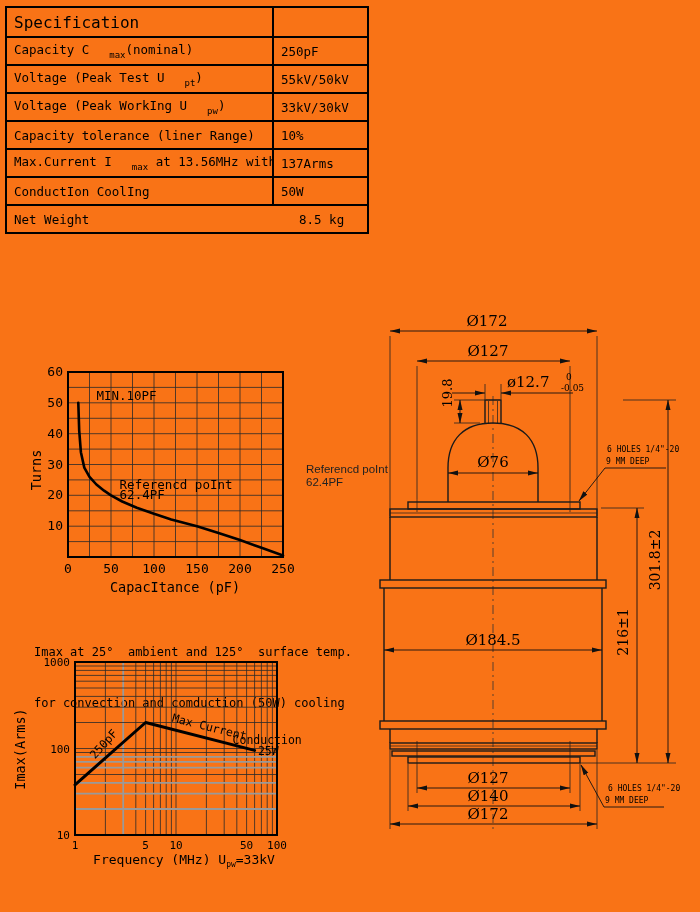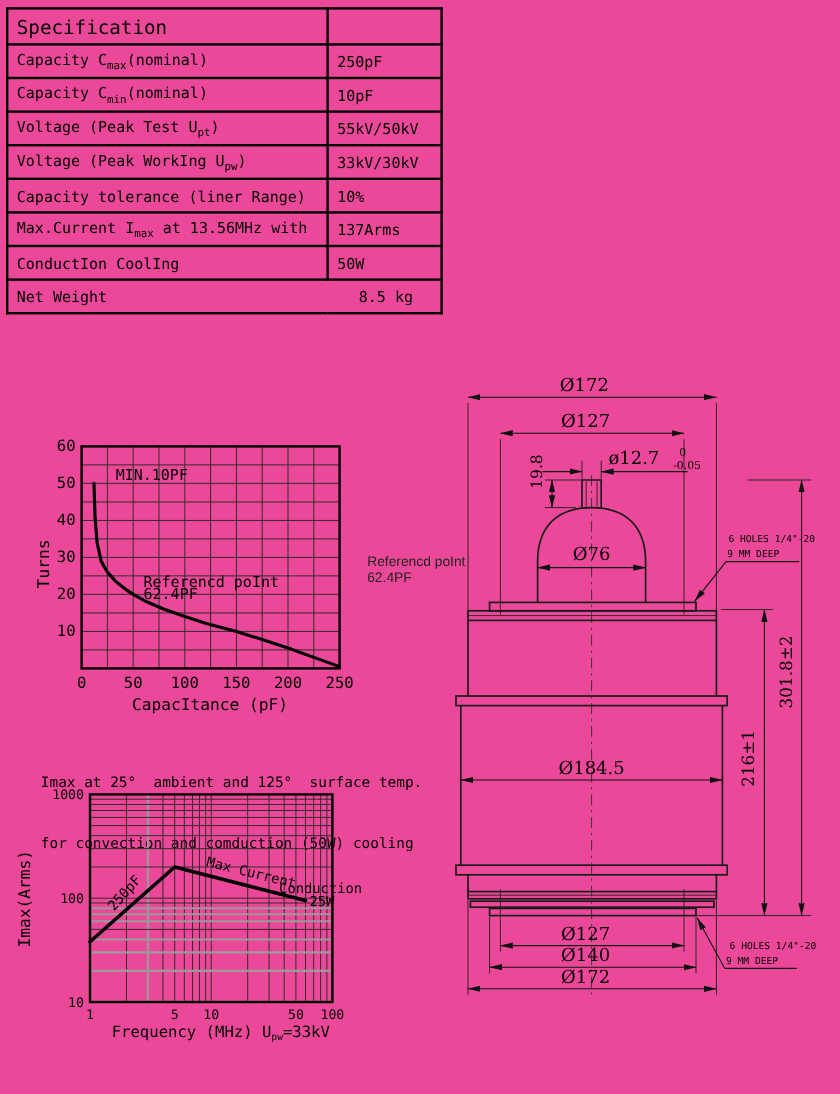--- a/index.html
+++ b/index.html
@@ -1,24 +1,24 @@
 <!DOCTYPE html>
 <html><head>
 <meta charset="utf-8">
 <style>
   html,body{margin:0;padding:0;background:#fff;}
-  .page{position:relative;width:700px;height:912px;background:#ec4899;overflow:hidden;
+  .page{position:relative;width:700px;height:912px;background:#f97316;overflow:hidden;
         font-family:"DejaVu Sans Mono",monospace;color:#000;text-decoration:underline;}
 
   
   #spec{position:absolute;left:5px;top:6px;width:364px;border-collapse:collapse;table-layout:fixed;}
   #spec td{border:2px solid #000;height:26px;font-family:"DejaVu Sans Mono",monospace;
            font-size:12.5px;padding:0 2px 0 7px;white-space:nowrap;overflow:hidden;}
   #spec td.hd{height:28px;font-size:16px;}
-  #spec sub{font-size:9px;}
+  #spec sub{font-size:9px;margin-left:20px;}
   #spec td.merged{position:relative;margin-top:16px;}
   #spec .mval{position:absolute;left:292px;top:50%;transform:translateY(-50%);text-align:center;}
 
   
   svg{position:absolute;}
   #c1{left:28px;top:358px;}
   #c2{left:8px;top:652px;}
   .gm{stroke:#2a2a2a;stroke-width:0.8;}
   .gg{stroke:#9a9a9a;stroke-width:1.8;}
   .axis{fill:none;stroke:#000;stroke-width:2;}
@@ -60,24 +60,20 @@
         <col>
       </colgroup>
     <tbody id="spec-body">
       <tr>
         <td class="hd">Specification</td>
         <td class="hd"></td>
       </tr>
     <tr>
           <td><span>Capacity C</span><sub>max</sub><span>(nominal)</span></td>
           <td>250pF</td>
-        </tr>
-        <tr>
-          <td><span>Capacity C</span><sub>min</sub><span>(nominal)</span></td>
-          <td>10pF</td>
         </tr>
         <tr>
           <td><span>Voltage (Peak Test U</span><sub>pt</sub><span>)</span></td>
           <td>55kV/50kV</td>
         </tr>
         <tr>
           <td><span>Voltage (Peak WorkIng U</span><sub>pw</sub><span>)</span></td>
           <td>33kV/30kV</td>
         </tr>
         <tr>

